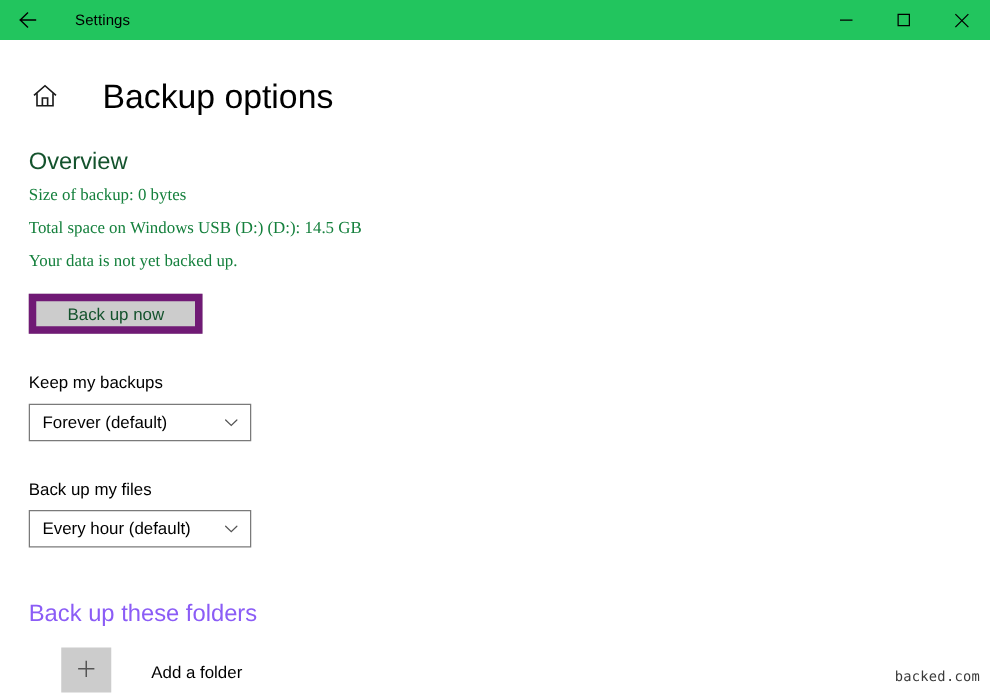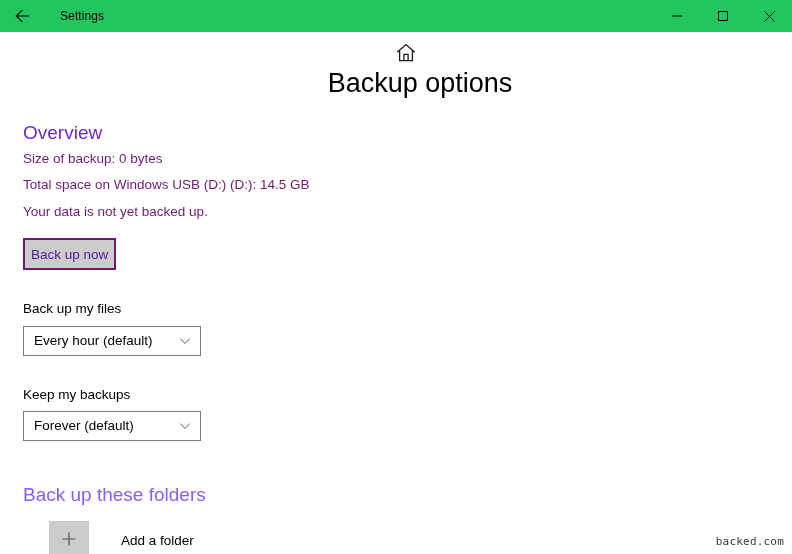--- a/index.html
+++ b/index.html
@@ -54,23 +54,22 @@
     align-items: center;
     justify-content: center;
     cursor: default;
   }
   .wc-button svg { display: block; }
 
   
   .page-header {
     display: flex;
     align-items: center;
-    margin-top: 4px;
+    margin-top: 28px;
     padding-left: 19px;
-    flex-direction: column;
   }
   .home-icon {
     width: 34px;
     height: 34px;
     display: flex;
     align-items: center;
     justify-content: center;
     flex: none;
   }
   .page-title {
@@ -84,44 +83,45 @@
 
   
   .content {
     padding-left: 23px;
     padding-right: 20px;
     margin-top: 25px;
   }
   .section-heading {
     font-size: 19px;
     font-weight: 400;
-    color: #6d28d9;
+    color: #14532d;
     margin: 0 0 6px 0;
     line-height: 1.2;
   }
   .info-line {
     font-size: 13.5px;
-    color: #701a75;
+    color: #15803d;
     line-height: 1.2;
     margin-bottom: 11px;
     white-space: nowrap;
+    font-family: Liberation Serif, serif;
   }
   .info-line.tight { margin-bottom: 10px; }
 
   .btn {
     display: inline-flex;
     align-items: center;
     justify-content: center;
     background: #cccccc;
-    border: 2px solid #701a75;
-    color: #4c1d95;
+    border: 6px solid #701a75;
+    color: #14532d;
     font-family: "Liberation Sans", sans-serif;
     font-size: 13.5px;
     height: 32px;
-    padding: 0 6px;
+    padding: 0 25px;
     margin-top: 7px;
     cursor: default;
     box-sizing: border-box;
   }
 
   .field-group { margin-top: 31px; }
   .field-label {
     font-size: 13.5px;
     color: #000000;
     margin-bottom: 8px;
@@ -248,43 +248,43 @@
 
   <div class="info-line tight">Size of backup: 0 bytes</div>
 
   <div class="info-line">Total space on Windows USB (D:) (D:): 14.5 GB</div>
 
   <div class="info-line">Your data is not yet backed up.</div>
 
   <button class="btn">Back up now</button>
 
   <div class="field-group">
+    <div class="field-label">Keep my backups</div>
+    <div class="dropdown">
+      <div class="dropdown-value">Forever (default)</div>
+      <div class="dropdown-arrow">
+        <svg width="14" height="14" viewBox="0 0 14 14">
+          <path d="M2.5 5 L7 9.4 L11.5 5" stroke="#555555" stroke-width="1" fill="none" stroke-linecap="round"></path>
+        </svg>
+      </div>
+    </div>
+  </div>
+
+  <div class="field-group">
     <div class="field-label">Back up my files</div>
     <div class="dropdown">
       <div class="dropdown-value">Every hour (default)</div>
       <div class="dropdown-arrow">
         <svg width="14" height="14" viewBox="0 0 14 14">
           <path d="M2.5 5 L7 9.4 L11.5 5" stroke="#555555" stroke-width="1" fill="none" stroke-linecap="round"></path>
         </svg>
       </div>
     </div>
   </div>
 
-  <div class="field-group">
-    <div class="field-label">Keep my backups</div>
-    <div class="dropdown">
-      <div class="dropdown-value">Forever (default)</div>
-      <div class="dropdown-arrow">
-        <svg width="14" height="14" viewBox="0 0 14 14">
-          <path d="M2.5 5 L7 9.4 L11.5 5" stroke="#555555" stroke-width="1" fill="none" stroke-linecap="round"></path>
-        </svg>
-      </div>
-    </div>
-  </div>
-
   <h2 class="folders-heading">Back up these folders</h2>
 
   <div class="add-folder-row">
     <div class="add-folder-box">
       <span>
         <svg width="20" height="20" viewBox="0 0 20 20">
           <path d="M10 3.5 L10 16.5 M3.5 10 L16.5 10" stroke="#555555" stroke-width="1.2" fill="none"></path>
         </svg>
       </span>
     </div>

